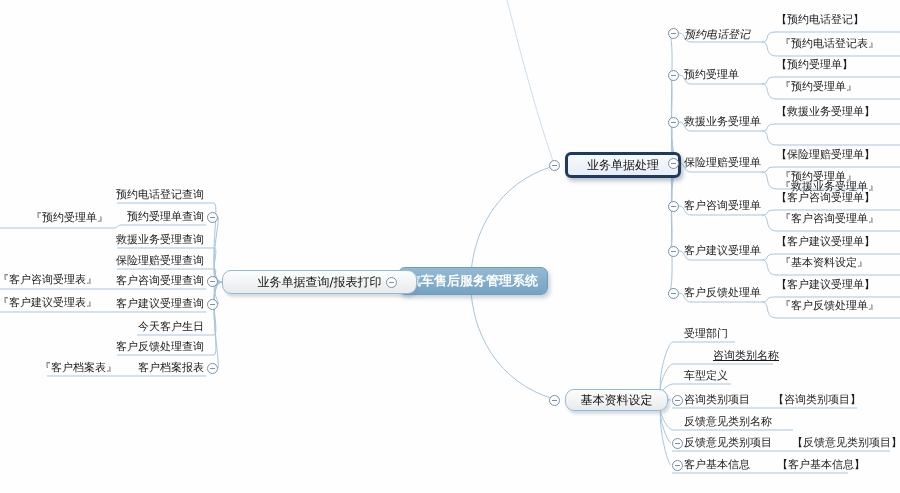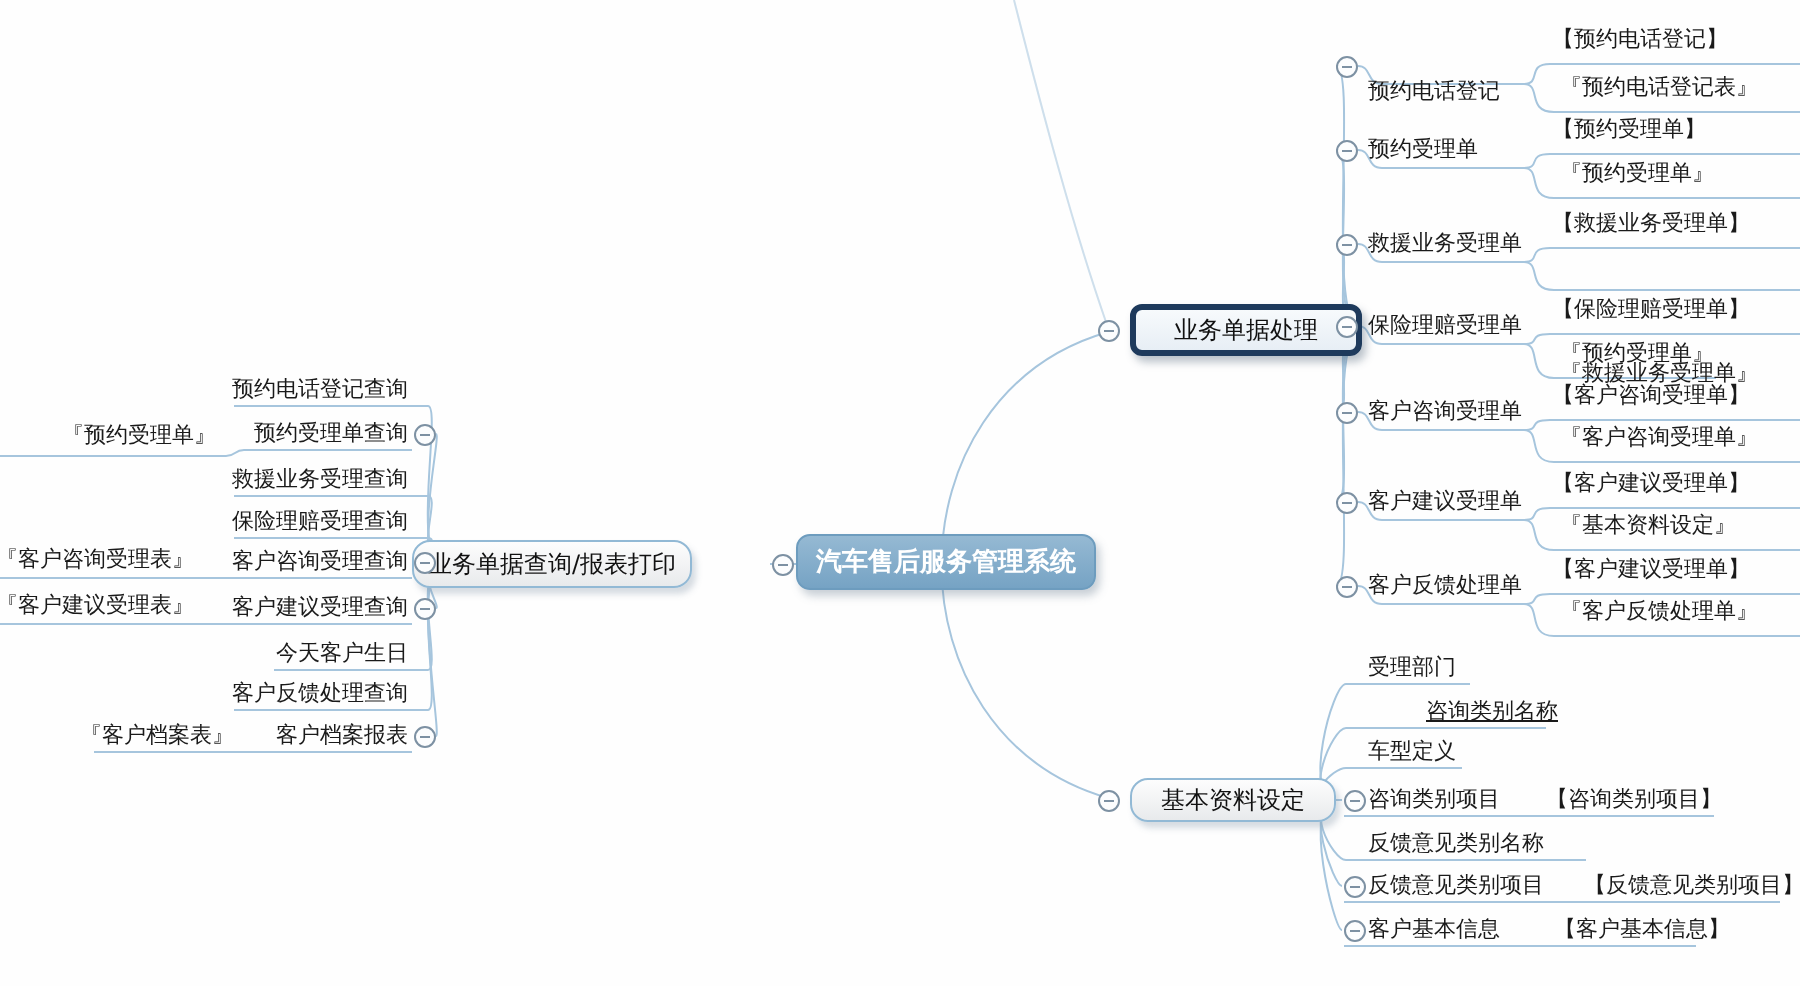--- a/index.html
+++ b/index.html
@@ -100,21 +100,21 @@
       <path d="M 206,289 L 0,289" fill="none" stroke="#a6c5dd" stroke-width="1"></path>
       <path d="M 222,282 C 205,282 221,304 218,304" fill="none" stroke="#a6c5dd" stroke-width="1"></path>
       <path d="M 206,312 L 0,312" fill="none" stroke="#a6c5dd" stroke-width="1"></path>
       <path d="M 222,282 C 205,282 221,335 214,335 L 137,335" fill="none" stroke="#a6c5dd" stroke-width="1"></path>
       <path d="M 222,282 C 205,282 221,355 214,355 L 117,355" fill="none" stroke="#a6c5dd" stroke-width="1"></path>
       <path d="M 222,282 C 205,282 221,368 218,368" fill="none" stroke="#a6c5dd" stroke-width="1"></path>
       <path d="M 206,376 L 47,376" fill="none" stroke="#a6c5dd" stroke-width="1"></path>
     </svg>
   <div class="node-layer" id="nodes">
       <div class="toggle" style="left: 667.5px; top: 27.5px;"></div>
-      <div class="lbl" style="left: 684px; top: 38px;">预约电话登记</div>
+      <div class="lbl" style="left: 684px; top: 27px; font-style: italic;">预约电话登记</div>
       <div class="lbl" style="left: 776px; top: 12px;">【预约电话登记】</div>
       <div class="lbl" style="left: 780px; top: 36px;">『预约电话登记表』</div>
       <div class="toggle" style="left: 667.5px; top: 69.5px;"></div>
       <div class="lbl" style="left: 684px; top: 67px;">预约受理单</div>
       <div class="lbl" style="left: 776px; top: 57px;">【预约受理单】</div>
       <div class="lbl" style="left: 780px; top: 79px;">『预约受理单』</div>
       <div class="toggle" style="left: 667.5px; top: 116.5px;"></div>
       <div class="lbl" style="left: 684px; top: 114px;">救援业务受理单</div>
       <div class="lbl" style="left: 776px; top: 104px;">【救援业务受理单】</div>
       <div class="lbl" style="left: 780px; top: 143px; margin-top: 36px;">『救援业务受理单』</div>
@@ -163,15 +163,15 @@
       <div class="lbl" style="right: 803px; top: 295px;">『客户建议受理表』</div>
       <div class="lbl" style="right: 696px; top: 319px;">今天客户生日</div>
       <div class="lbl" style="right: 696px; top: 339px;">客户反馈处理查询</div>
       <div class="toggle" style="left: 206.5px; top: 362.5px;"></div>
       <div class="lbl" style="right: 696px; top: 360px;">客户档案报表</div>
       <div class="lbl" style="right: 783px; top: 360px;">『客户档案表』</div>
       <div class="toggle" style="left: 385.5px; top: 276.5px;"></div>
       <div class="box center-node" style="left: 398px; top: 267px; width: 150px; height: 28px;">汽车售后服务管理系统</div>
       <div class="box sel-box" style="left: 565px; top: 152px; width: 116px; height: 26px;">业务单据处理</div>
       <div class="box bubble" style="left: 565px; top: 389px; width: 103px; height: 22px;">基本资料设定</div>
-      <div class="box bubble" style="left: 206px; top: 270px; width: 140px; height: 24px;">业务单据查询/报表打印</div>
+      <div class="box bubble" style="left: 222px; top: 270px; width: 195px; height: 24px;">业务单据查询/报表打印</div>
     </div>
 </div>
 
 </body></html>

